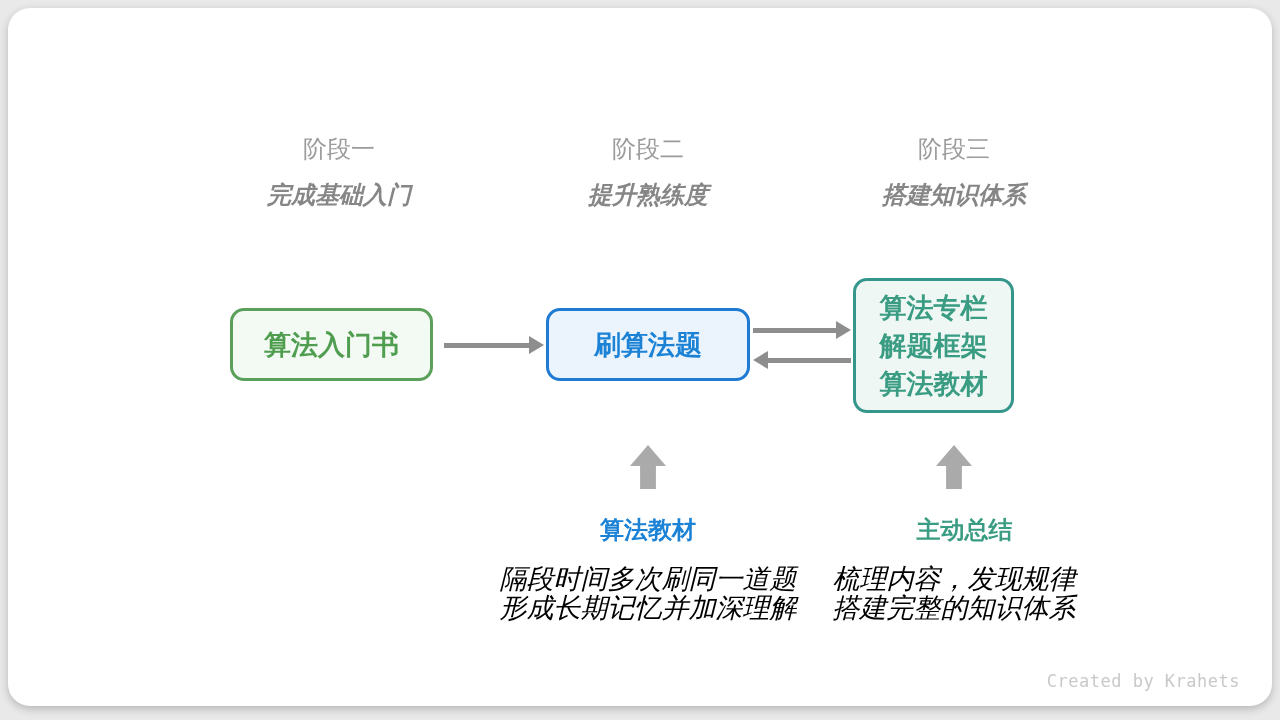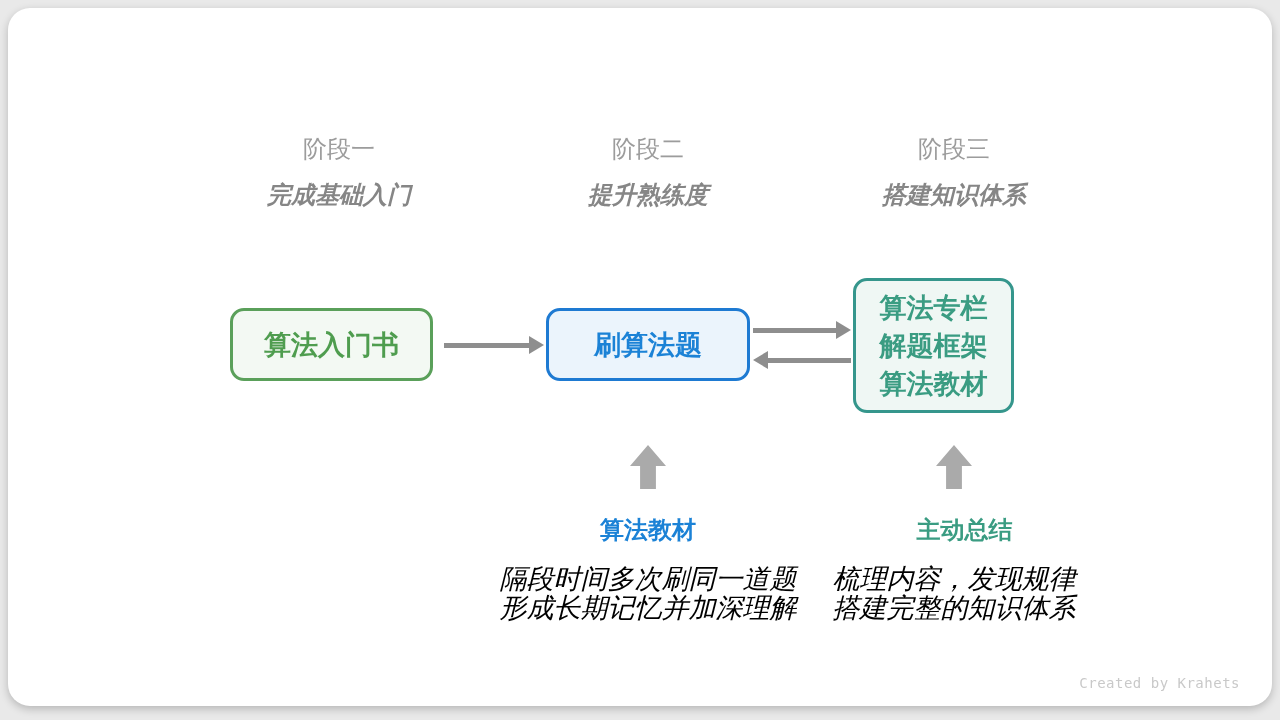--- a/index.html
+++ b/index.html
@@ -59,21 +59,21 @@
     display: flex; flex-direction: column; align-items: center; text-align: center;
   }
   .ann-title { font-size: 24px; font-weight: bold; line-height: 28px; margin-bottom: 21px; white-space: nowrap; }
   .ann-title.blue { color: #1b82d6; }
   .ann-title.teal { color: #3a9c82; margin-left: 21px; }
   .ann-desc { font-size: 27px; line-height: 29px; color: #000000; white-space: nowrap; font-style: italic; }
   
   .credit {
     position: absolute; right: 32px; bottom: 15px;
     font-family: "DejaVu Sans Mono", "Liberation Mono", monospace;
-    font-size: 14px; letter-spacing: 0.5px; color: #c9c9c9;
+    font-size: 17px; letter-spacing: 0.5px; color: #c9c9c9;
   }
 </style>
 </head>
 <body>
 
 <div class="stage-bg">
   <div class="card">
 
     <div class="col-header" style="left:181px">
       <div class="stage-label">阶段一</div>

